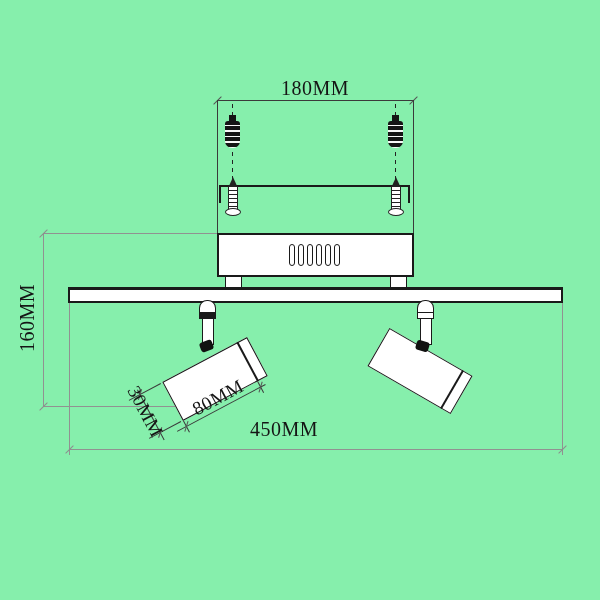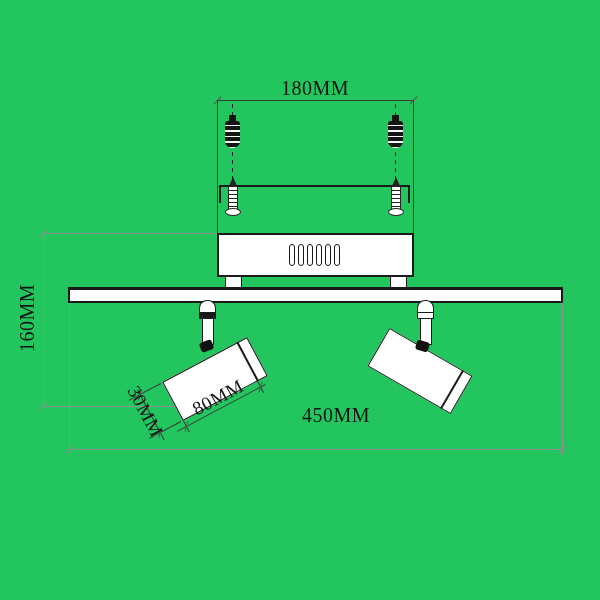--- a/index.html
+++ b/index.html
@@ -1,16 +1,16 @@
 <!DOCTYPE html>
 <html><head>
 <meta charset="utf-8">
 <style>
   html,body{margin:0;padding:0;background:#fff;}
-  .canvas{position:relative;width:600px;height:600px;background:#22c55e;overflow:hidden;
+  .canvas{position:relative;width:600px;height:600px;background:#86efac;overflow:hidden;
           font-family:"Liberation Serif", serif;color:#111;}
   .ln{position:absolute;background:#1a1a1a;}
   .dimg{position:absolute;background:#919191;}
   .dimd{position:absolute;background:#3a3a3a;}
   .lbl{position:absolute;font-size:20px;color:#151515;white-space:nowrap;letter-spacing:0.5px;}
   .lbl.small{font-size:19px;}
   .tick{position:absolute;width:11px;height:1px;background:#555;transform:rotate(-45deg);}
   .tick.gray{background:#8d8d8d;}
   .box{position:absolute;box-sizing:border-box;background:#fff;border:2px solid #1a1a1a;}
   .slot{position:absolute;box-sizing:border-box;width:6px;height:22px;border:1.5px solid #1a1a1a;border-radius:3px;background:#fff;}
@@ -79,21 +79,21 @@
   <div class="dimg" style="left:43px;top:406px;width:137px;height:1px;"></div>
   <div class="tick gray" style="left:38px;top:233px;"></div>
   <div class="tick gray" style="left:38px;top:406px;"></div>
   <div class="lbl rot-label-v" style="left:-34px;top:308px;width:120px;height:20px;text-align:center;">160MM</div>
 
   <div class="dimg" style="left:69px;top:303px;width:1px;height:152px;"></div>
   <div class="dimg" style="left:562px;top:303px;width:1px;height:152px;"></div>
   <div class="dimg" style="left:69px;top:449px;width:494px;height:1px;"></div>
   <div class="tick gray" style="left:64px;top:449px;"></div>
   <div class="tick gray" style="left:557px;top:449px;"></div>
-  <div class="lbl" style="left:250px;top:404px;width:120px;text-align:right;">450MM</div>
+  <div class="lbl" style="left:250px;top:418px;width:120px;text-align:left;">450MM</div>
 
   <div class="spot-group" style="left:167px;top:357px;transform:rotate(-28deg);">
     <div class="spot-body"></div>
     <div class="lens-line"></div>
 
     <div class="dimd" style="left:-38px;top:0;width:36px;height:1px;"></div>
     <div class="dimd" style="left:-38px;top:43px;width:36px;height:1px;"></div>
     <div class="dimd" style="left:-26px;top:-5px;width:1px;height:57px;"></div>
     <div class="tick" style="left:-31px;top:0px;"></div>
     <div class="tick" style="left:-31px;top:43px;"></div>

